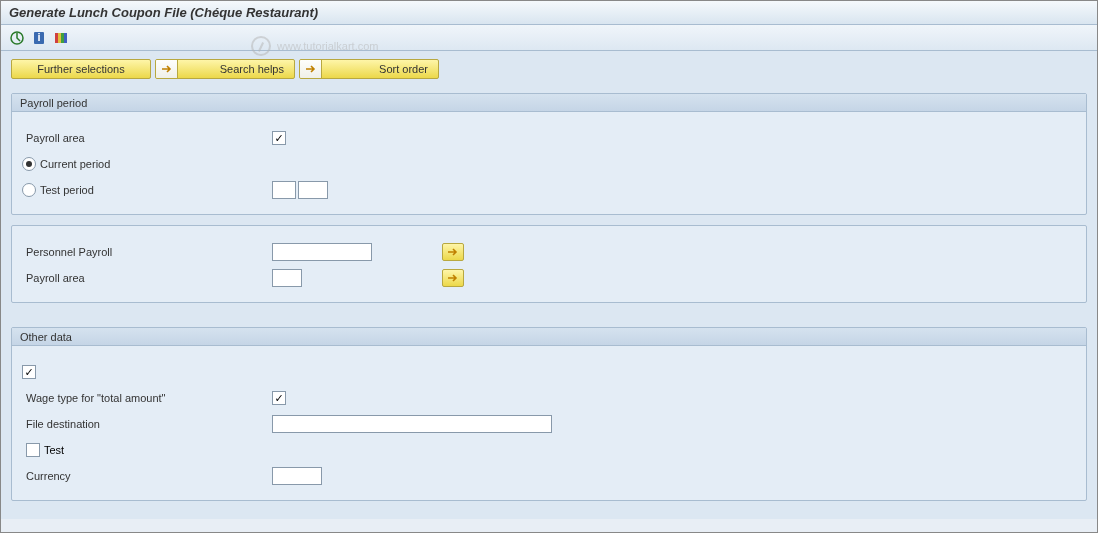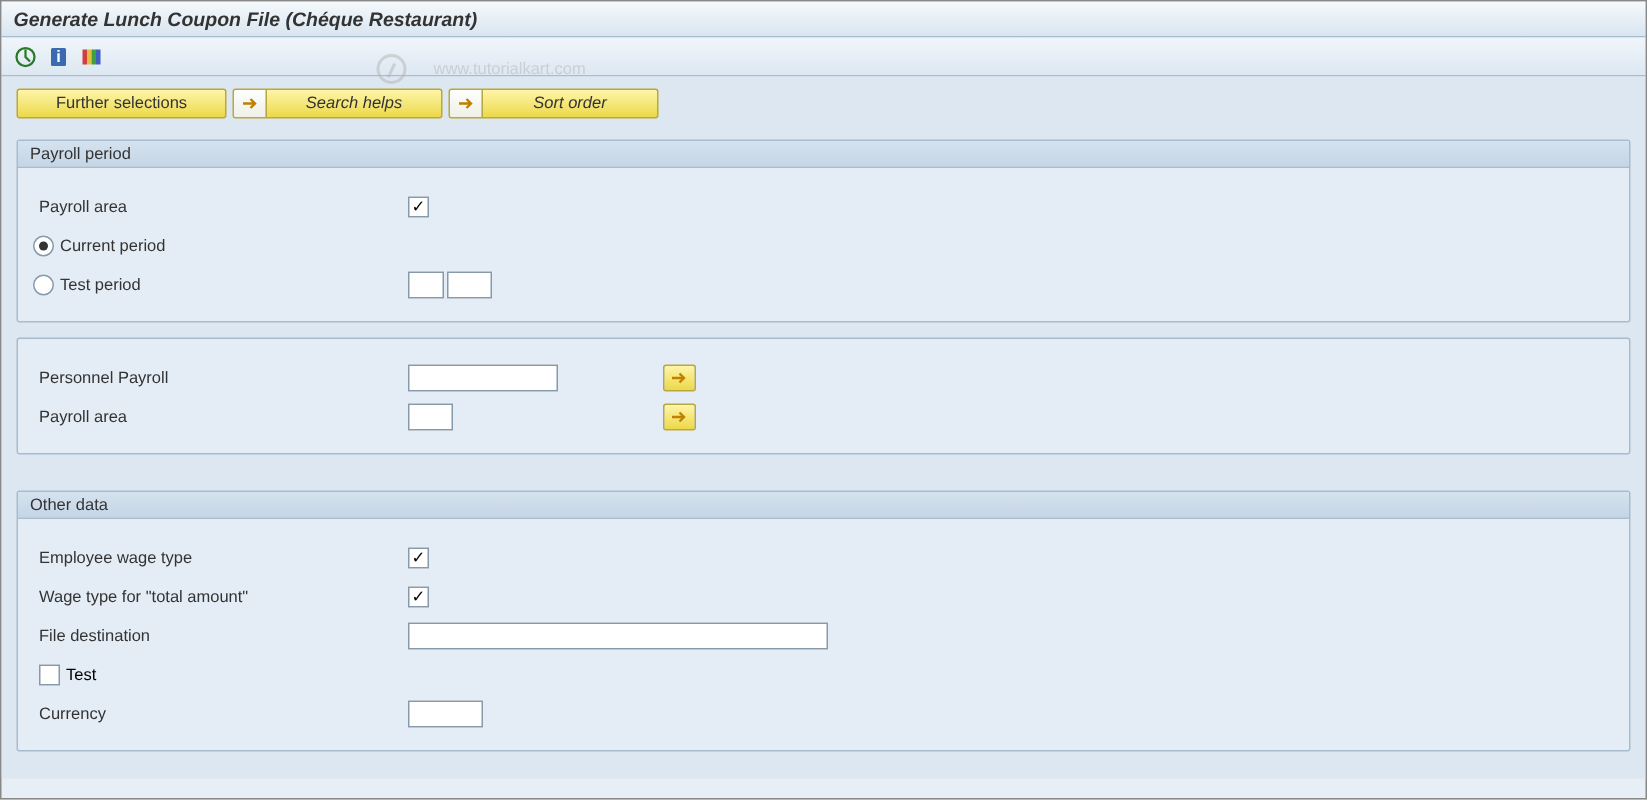--- a/index.html
+++ b/index.html
@@ -79,23 +79,22 @@
       background: linear-gradient(to bottom, #fefefc 0%, #f0f0e8 100%);
       border-right: 1px solid #b8a840;
       width: 22px;
       height: 100%;
       display: flex;
       align-items: center;
       justify-content: center;
     }
     .yellow-button.with-arrow .label-part {
       flex: 1;
-      text-align: center;
+      text-align: right;
       padding: 0 10px;
-      font-style: italic;
     }
     .group-box {
       border: 1px solid #a8bcd0;
       background: #e4edf6;
       margin-bottom: 10px;
       border-radius: 2px;
     }
     .group-header {
       background: linear-gradient(to bottom, #d5e2ef 0%, #c5d5e6 100%);
       border-bottom: 1px solid #a8bcd0;
@@ -179,21 +178,21 @@
     }
     .watermark {
       position: absolute;
       top: 35px;
       left: 250px;
       color: rgba(180, 180, 180, 0.5);
       font-size: 18px;
       pointer-events: none;
       display: flex;
       align-items: center;
-      gap: 18px;
+      gap: 6px;
     }
     .watermark-circle {
       width: 20px;
       height: 20px;
       border: 2px solid rgba(180,180,180,0.5);
       border-radius: 50%;
       position: relative;
     }
     .watermark-circle::after {
       content: "";
@@ -307,21 +306,20 @@
       </div>
     </div>
   </div>
 
   <div style="height:14px"></div>
 
   <div class="group-box">
     <div class="group-header">Other data</div>
     <div class="group-body">
       <div class="form-row">
-        <span class="form-label">Employee wage type</span>
         <span class="checkbox">✓</span>
       </div>
       <div class="form-row">
         <span class="form-label">Wage type for "total amount"</span>
         <span class="checkbox">✓</span>
       </div>
       <div class="form-row">
         <span class="form-label">File destination</span>
         <input class="text-input long-input" value="" style="">
       </div>

